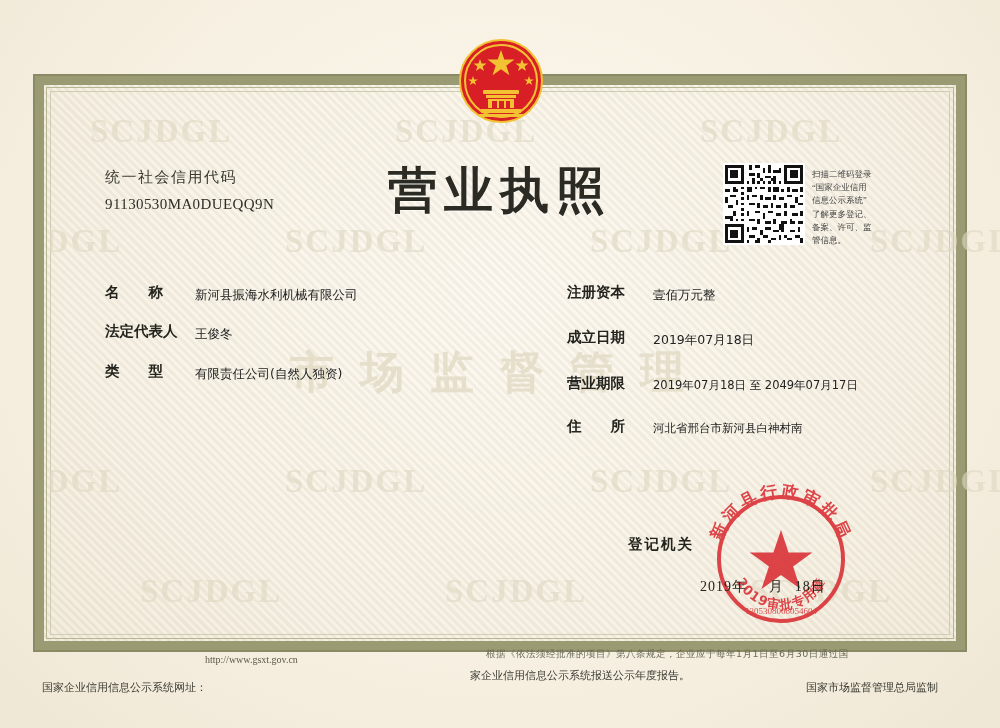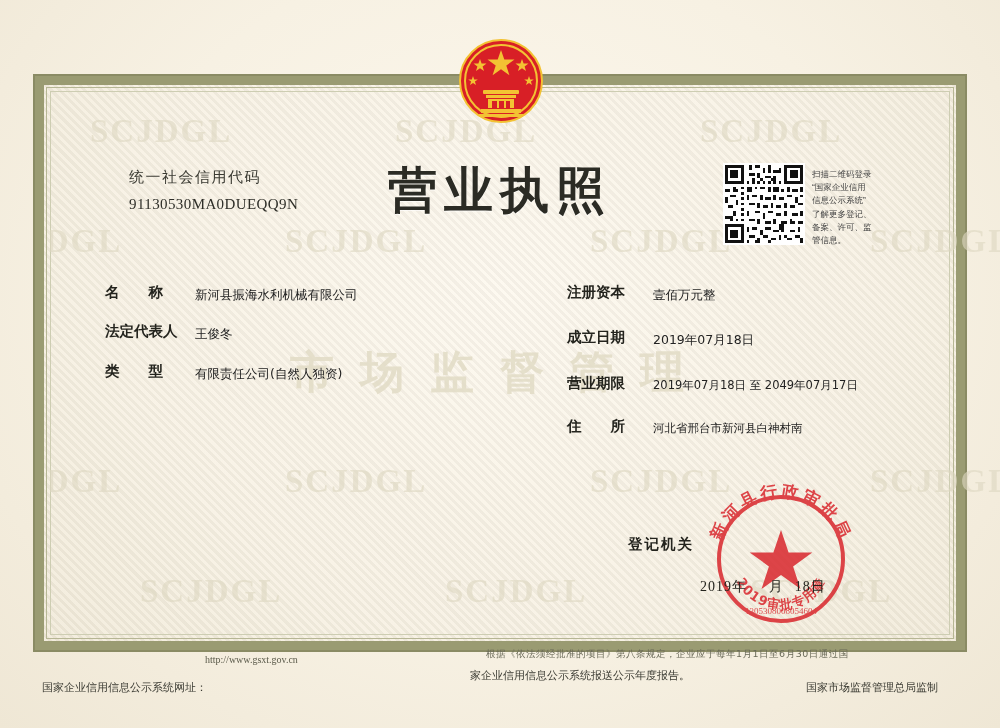--- a/index.html
+++ b/index.html
@@ -97,21 +97,20 @@
     position: absolute;
     left: 455px; top: 34px;
     width: 92px; height: 96px;
   }
 
   
   .code-block {
     position: absolute;
     left: 105px; top: 168px;
     width: 260px;
-    margin-left: 24px;
   }
   .code-label {
     font-size: 15px;
     color: #3a3a32;
     letter-spacing: 1.5px;
     font-family: "DejaVu Sans", sans-serif;
   }
   .code-value {
     margin-top: 9px;
     font-size: 15px;
@@ -155,21 +154,21 @@
     display: block;
     width: 78px; height: 78px;
   }
   .qr-note {
     position: absolute;
     left: 812px; top: 168px;
     width: 86px;
     font-size: 8.5px;
     line-height: 1.55;
     color: #444;
-    font-family: Liberation Sans, sans-serif;
+    font-family: Liberation Serif, serif;
   }
 
   
   .fields-left {
     position: absolute;
     left: 105px; top: 283px;
     width: 420px;
   }
   .fields-right {
     position: absolute;

